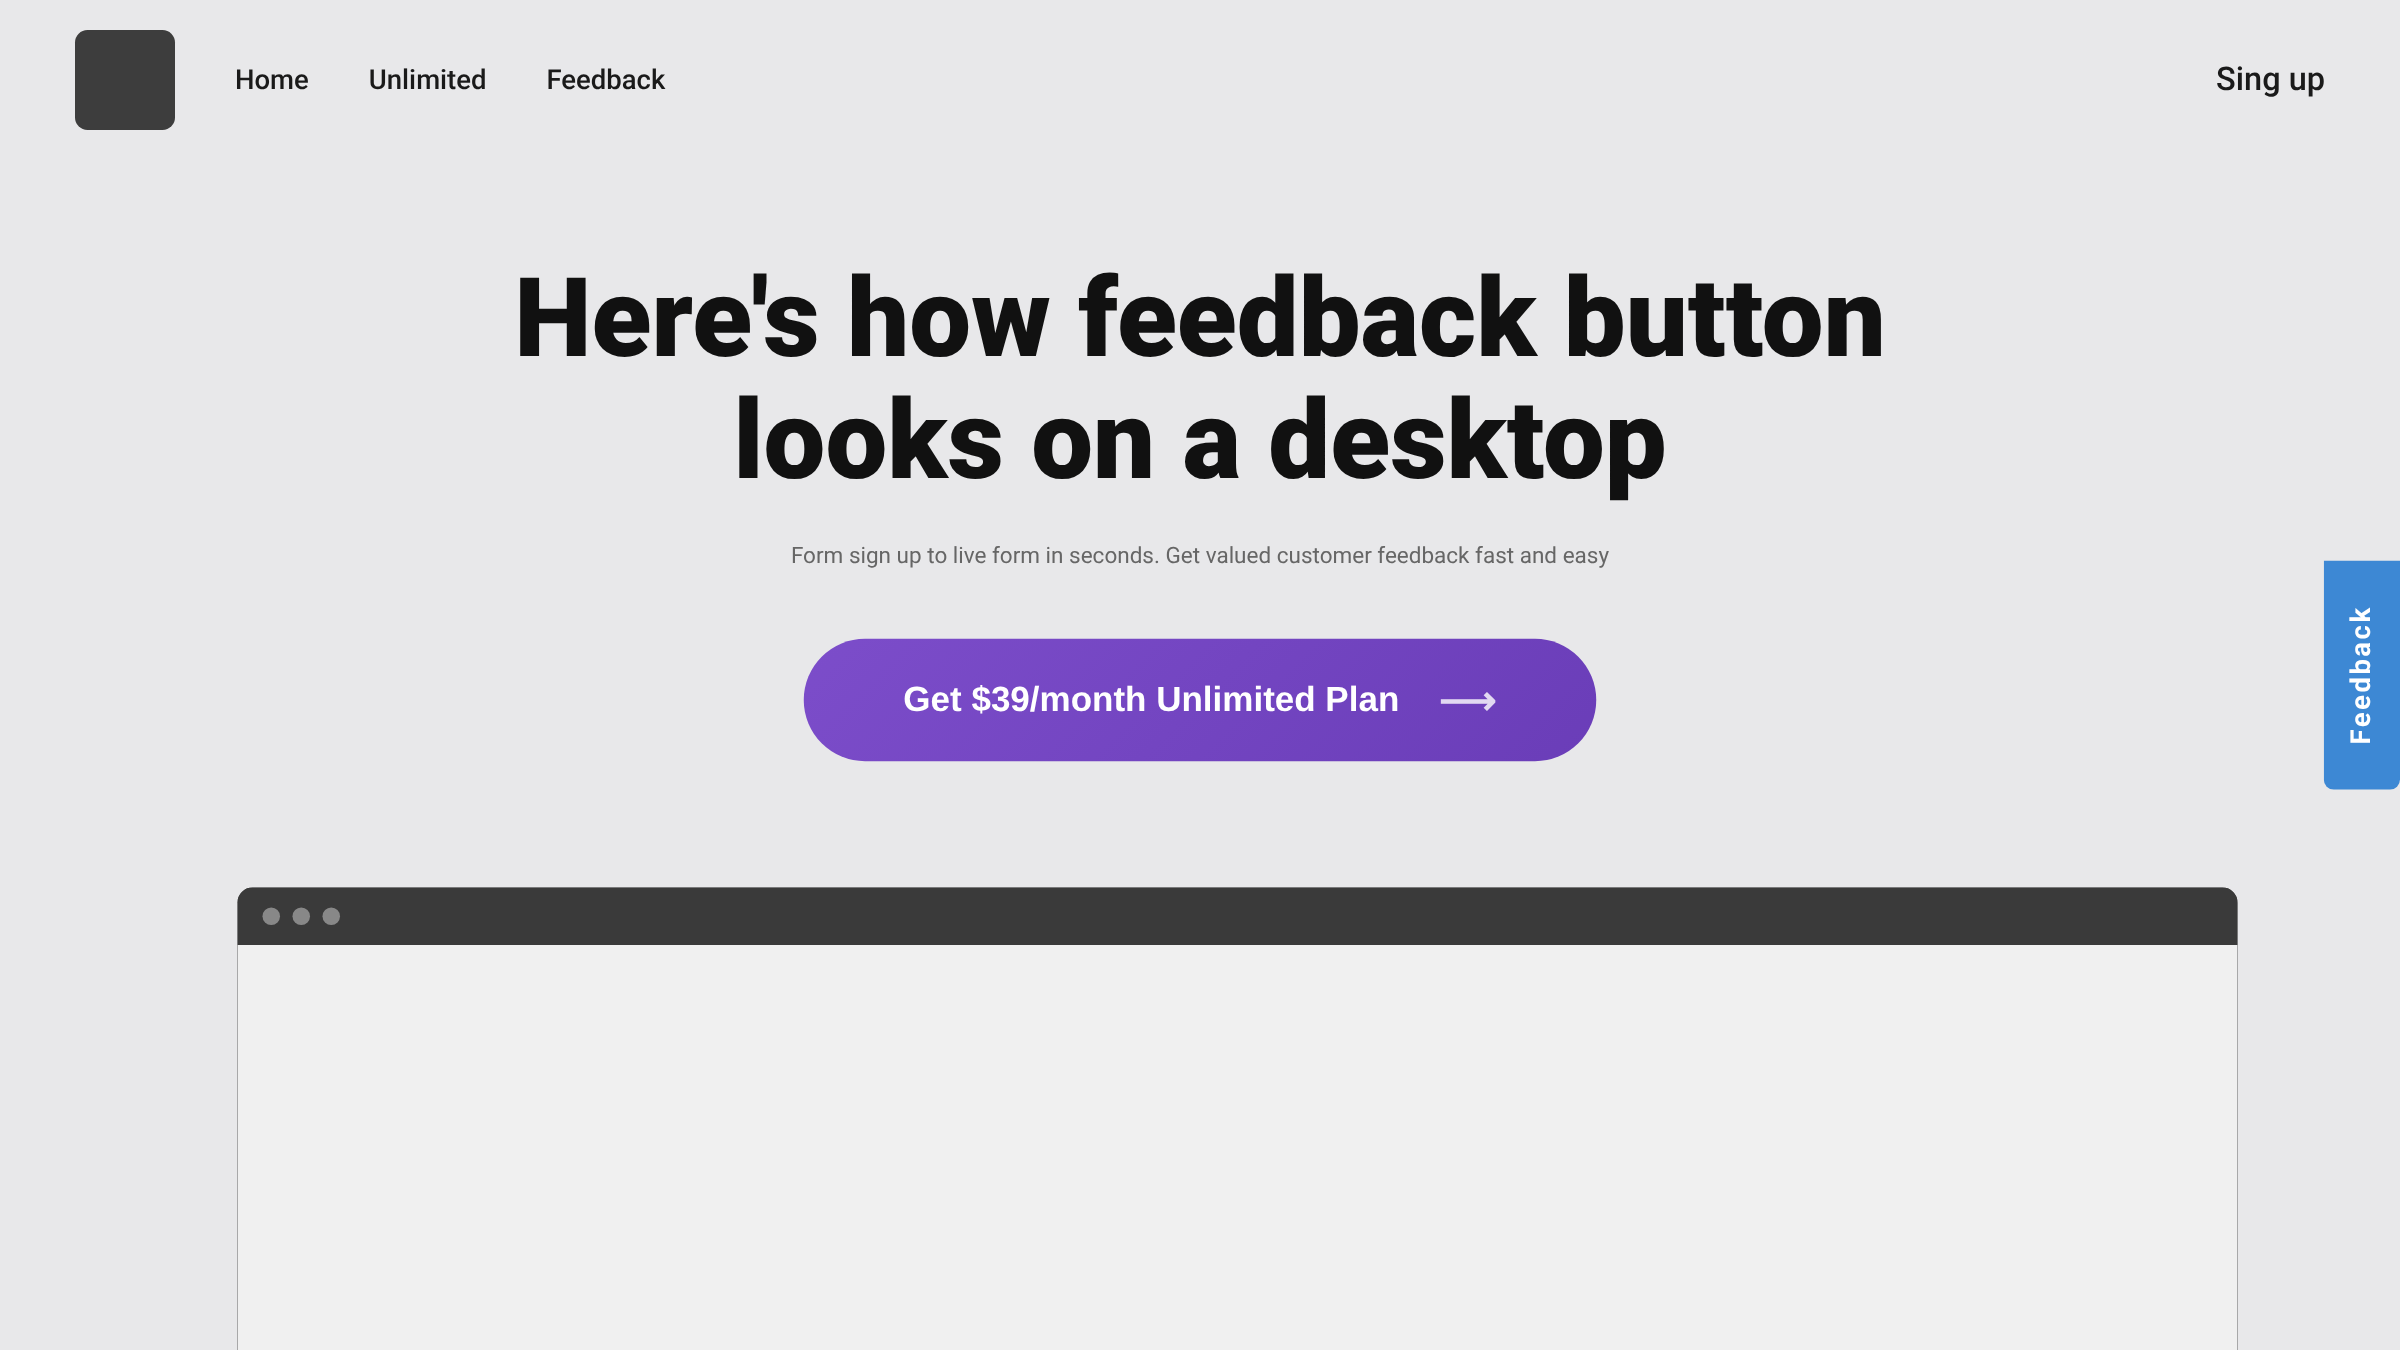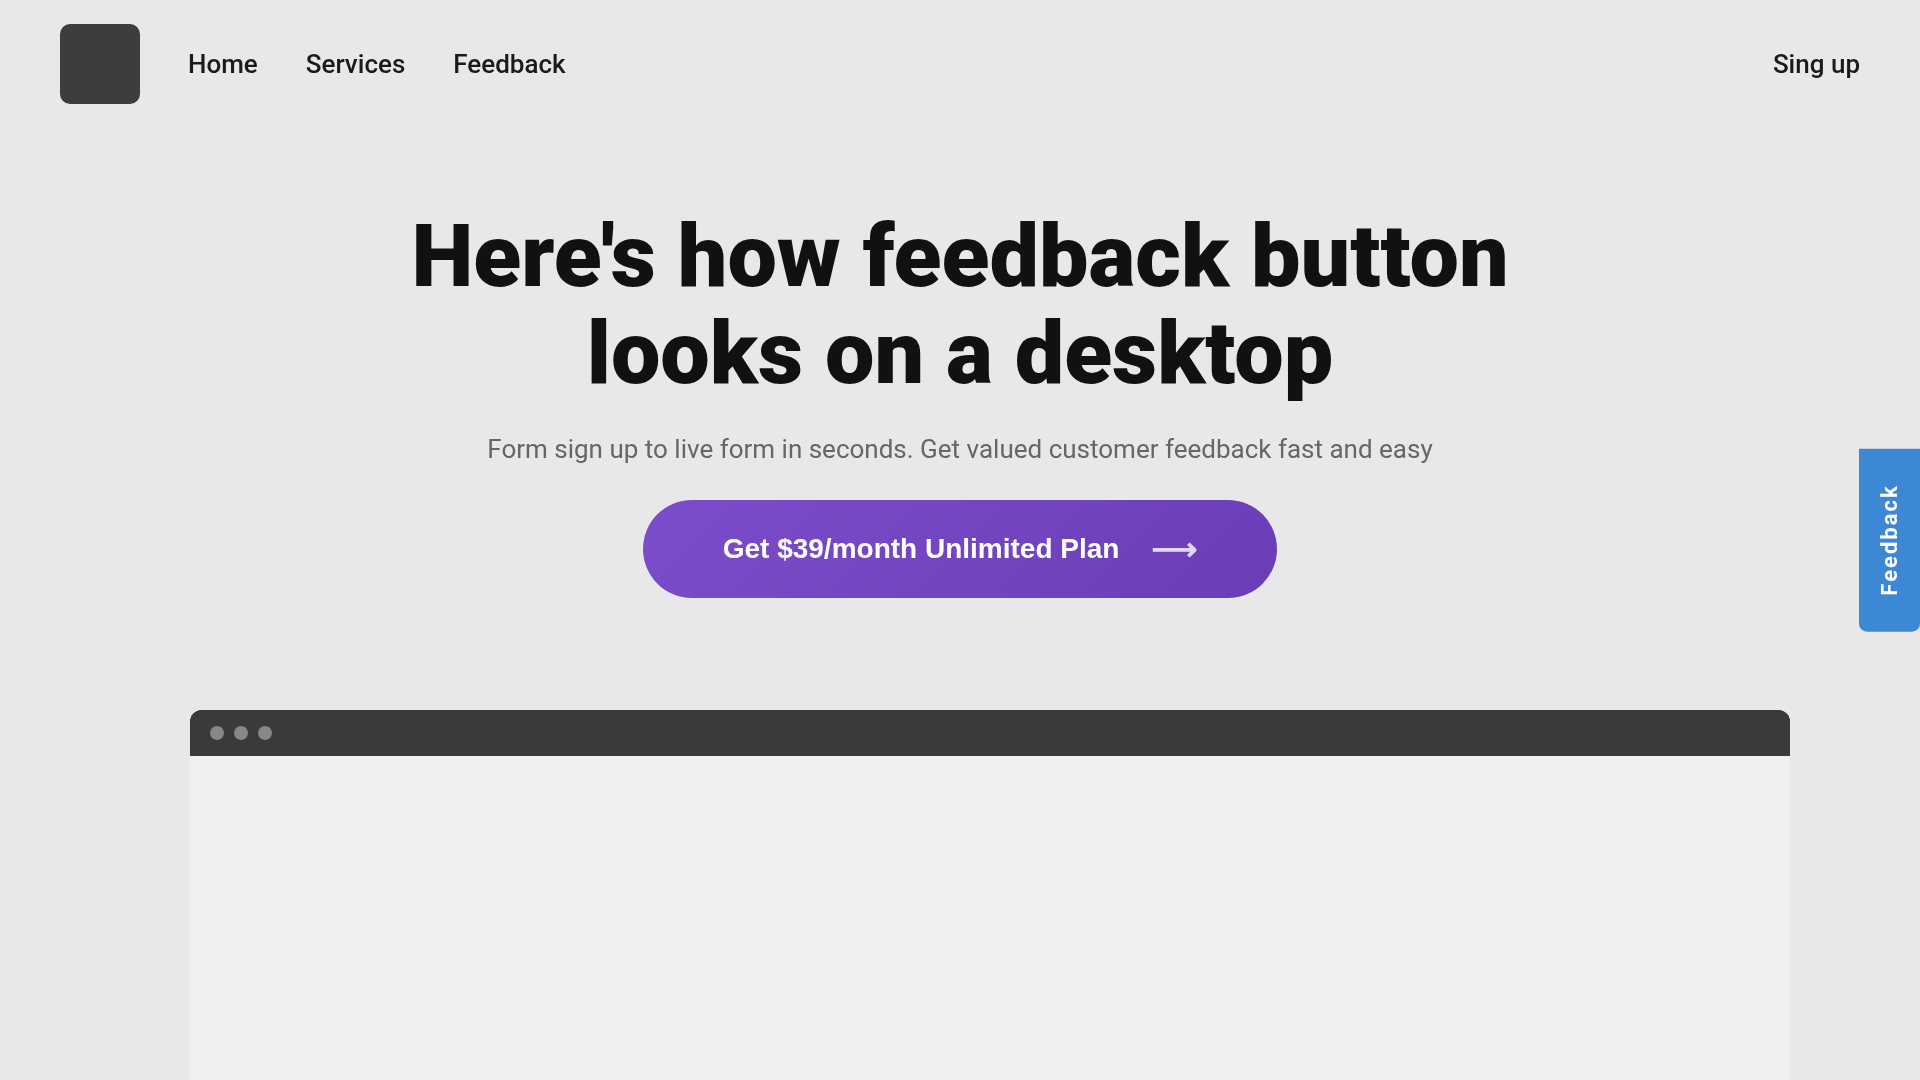--- a/index.html
+++ b/index.html
@@ -44,21 +44,21 @@
     .nav-links {
       display: flex;
       align-items: center;
       gap: 48px;
       list-style: none;
     }
 
     .nav-links a {
       text-decoration: none;
       color: #1a1a1a;
-      font-size: 26px;
+      font-size: 22px;
       font-weight: 500;
     }
 
     .navbar-right {
       display: flex;
       align-items: flex-end;
       gap: 12px;
       flex-direction: column;
     }
 
@@ -92,24 +92,24 @@
     .hero-title {
       font-size: 88px;
       font-weight: 900;
       color: #111111;
       line-height: 1.1;
       max-width: 1100px;
       margin-bottom: 32px;
     }
 
     .hero-subtitle {
-      font-size: 26px;
+      font-size: 18px;
       color: #666666;
       font-weight: 400;
-      margin-bottom: 36px;
+      margin-bottom: 56px;
     }
 
     .cta-button {
       background: linear-gradient(135deg, #7c4dca, #6a3db8);
       color: #ffffff;
       border: none;
       border-radius: 50px;
       padding: 30px 80px;
       font-size: 28px;
       font-weight: 600;
@@ -192,21 +192,21 @@
 <body>
 
 <nav class="navbar">
   <div class="navbar-left">
     <div class="logo-box"></div>
     <ul class="nav-links">
       <li>
         <a href="#">Home</a>
       </li>
       <li>
-        <a href="#">Services</a>
+        <a href="#">Unlimited</a>
       </li>
       <li>
         <a href="#">Feedback</a>
       </li>
     </ul>
   </div>
   <div class="navbar-right">
     <a href="#" class="sign-up-link">Sing up</a>
   </div>
 </nav>

